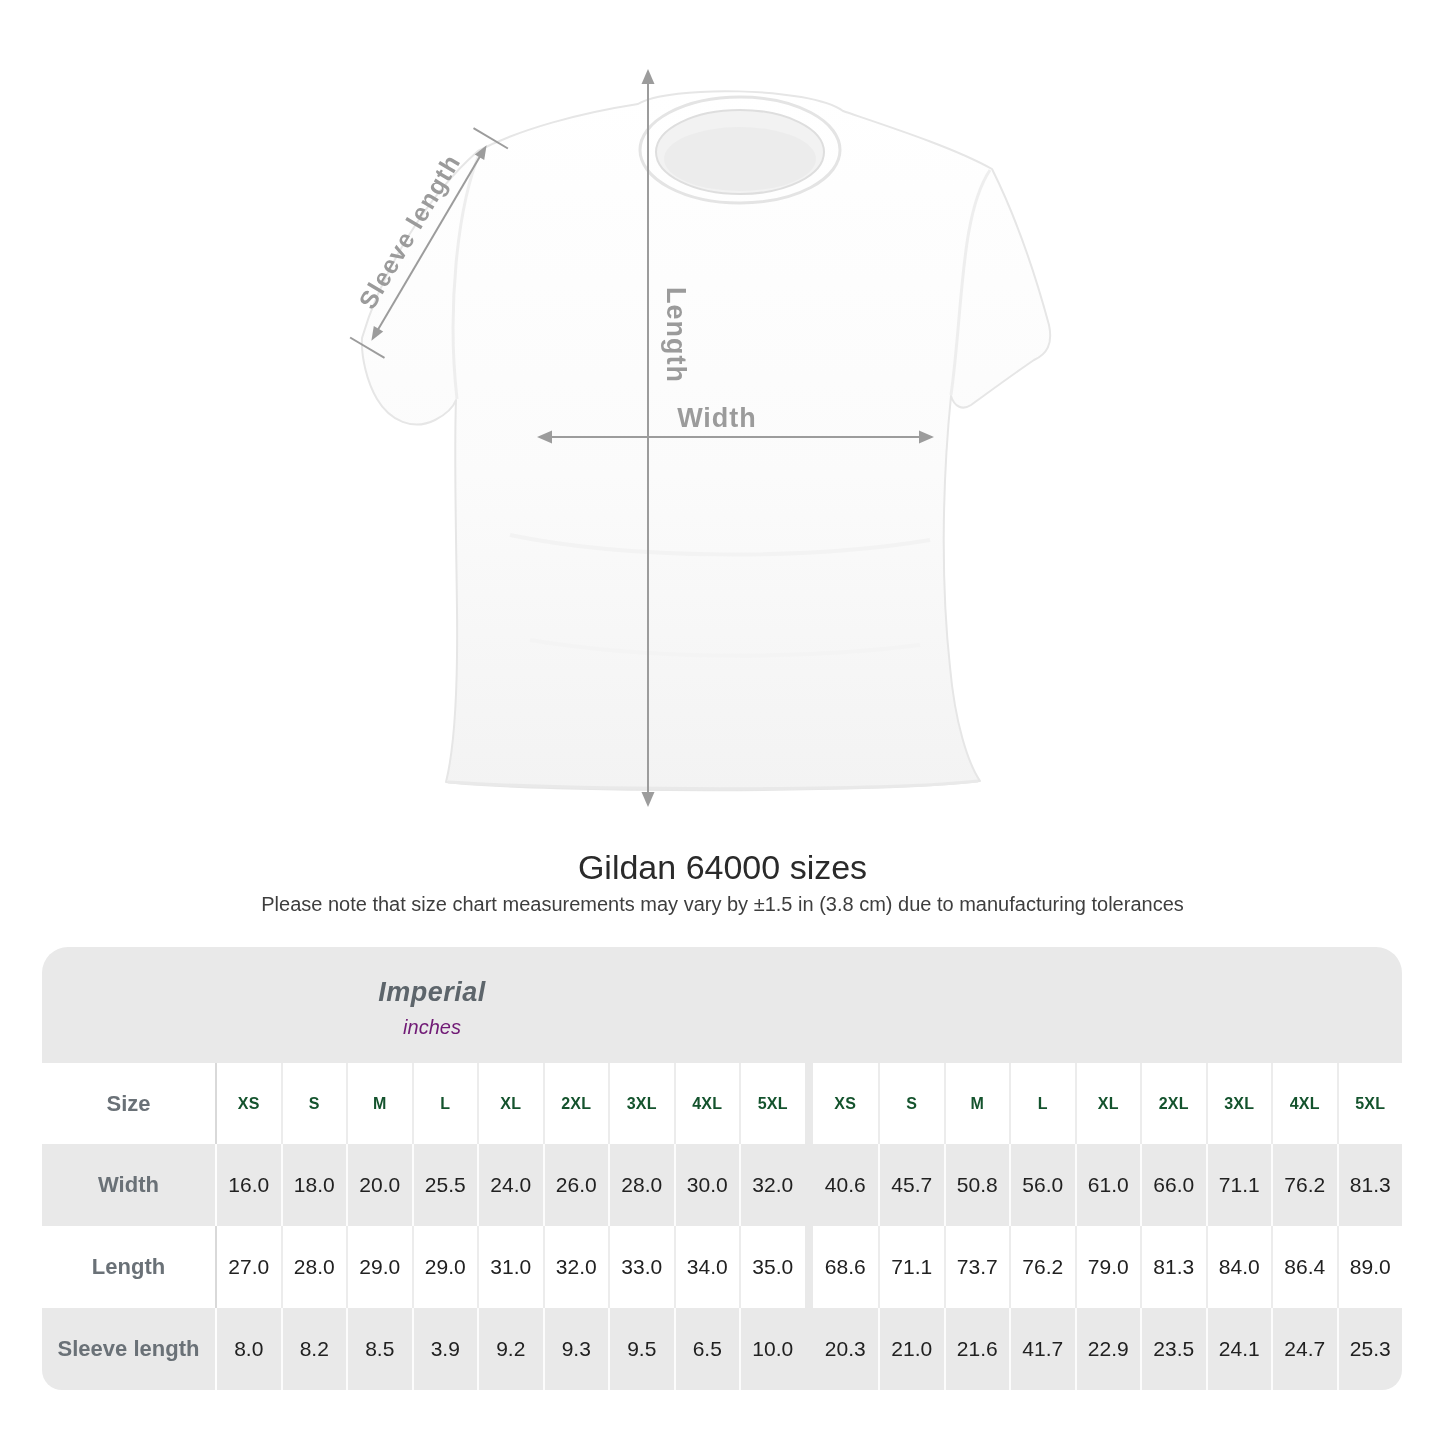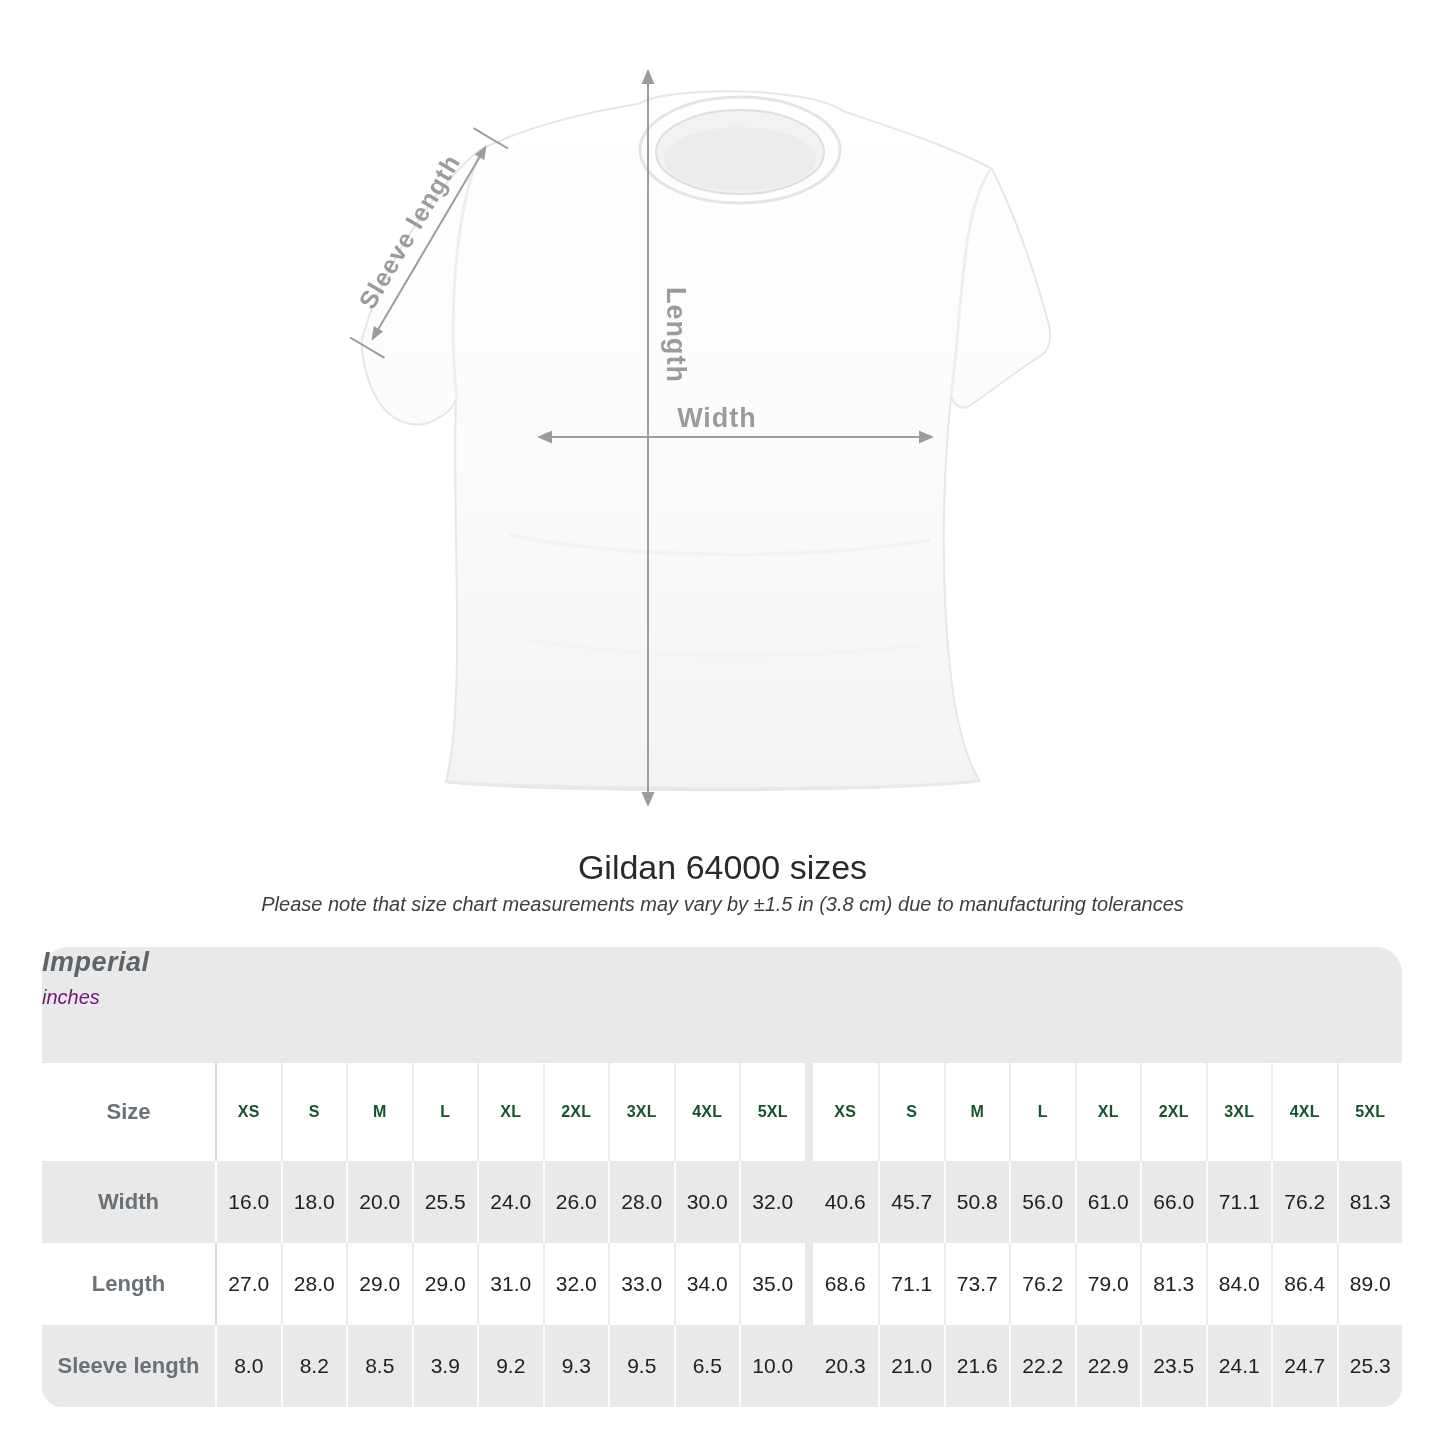--- a/index.html
+++ b/index.html
@@ -13,36 +13,36 @@
   .dim-label { font-weight:bold; fill:#9b9b9b; letter-spacing:1px; }
   .arrow-line { stroke:#9c9c9c; stroke-width:2; fill:none; }
   .arrow-head { fill:#9c9c9c; stroke:none; }
   
   .title {
     position:absolute; top:848px; left:0; width:100%; margin:0;
     text-align:center; font-size:34px; font-weight:normal; color:#2a2a2a;
   }
   .note {
     position:absolute; top:893px; left:0; width:100%; margin:0;
-    text-align:center; font-style:italic; font-size:20px; color:#3e3e3e;
+    text-align:center; font-size:20px; color:#3e3e3e;
   }
   
   .size-table { position:absolute; left:42px; top:947px; width:1360px; }
   .band { height:116px; background:#e9e9e9; border-radius:26px 26px 0 0; display:flex; }
-  .band-half { display:flex; flex-direction:column; align-items:flex-start; padding-top:0; box-sizing:border-box; }
+  .band-half { display:flex; flex-direction:column; align-items:center; padding-top:30px; box-sizing:border-box;margin-left:9px; }
   .band-left  { width:762px; }
   .band-right { width:598px; }
   .sec-name { font-size:27px; font-weight:bold; font-style:italic; color:#5d656b; letter-spacing:.5px; }
   .sec-unit { font-size:20px; font-style:italic; color:#701a75; margin-top:8px; }
 
   .trow { display:grid; grid-template-columns:173px repeat(9,65.5px) 8px repeat(9,65.5px); height:82px; }
   .trow > div { display:flex; align-items:center; justify-content:center; }
   .r-white { background:#ffffff; --sep:#ececec; --sep1:#d9d9d9; }
   .r-gray  { background:#e9e9e9; --sep:rgba(255,255,255,.85); --sep1:rgba(255,255,255,.95); }
-  .row-size { height:98px; }
+  .row-size { height:81px; }
   .row-sleeve { border-radius:0 0 20px 20px; overflow:hidden; }
   .c { border-left:2px solid var(--sep); font-size:21px; color:#212121; }
   .c.hdr { font-weight:bold; font-size:16px; color:#14532d; letter-spacing:.3px; }
   .c.ifirst { border-left-color:var(--sep1); }
   .c.mfirst { border-left:none; }
   .dv { background:#e9e9e9; }
   .lab { font-weight:bold; font-size:22px; color:#6a7177; }
 </style>
 </head>
 <body>
@@ -194,21 +194,21 @@
     <div class="c">3.9</div>
     <div class="c">9.2</div>
     <div class="c">9.3</div>
     <div class="c">9.5</div>
     <div class="c">6.5</div>
     <div class="c">10.0</div>
     <div class="dv"></div>
     <div class="c mfirst">20.3</div>
     <div class="c">21.0</div>
     <div class="c">21.6</div>
-    <div class="c">22.2</div>
+    <div class="c">41.7</div>
     <div class="c">22.9</div>
     <div class="c">23.5</div>
     <div class="c">24.1</div>
     <div class="c">24.7</div>
     <div class="c">25.3</div>
   </div>
 
 </div>
 
 </body></html>

